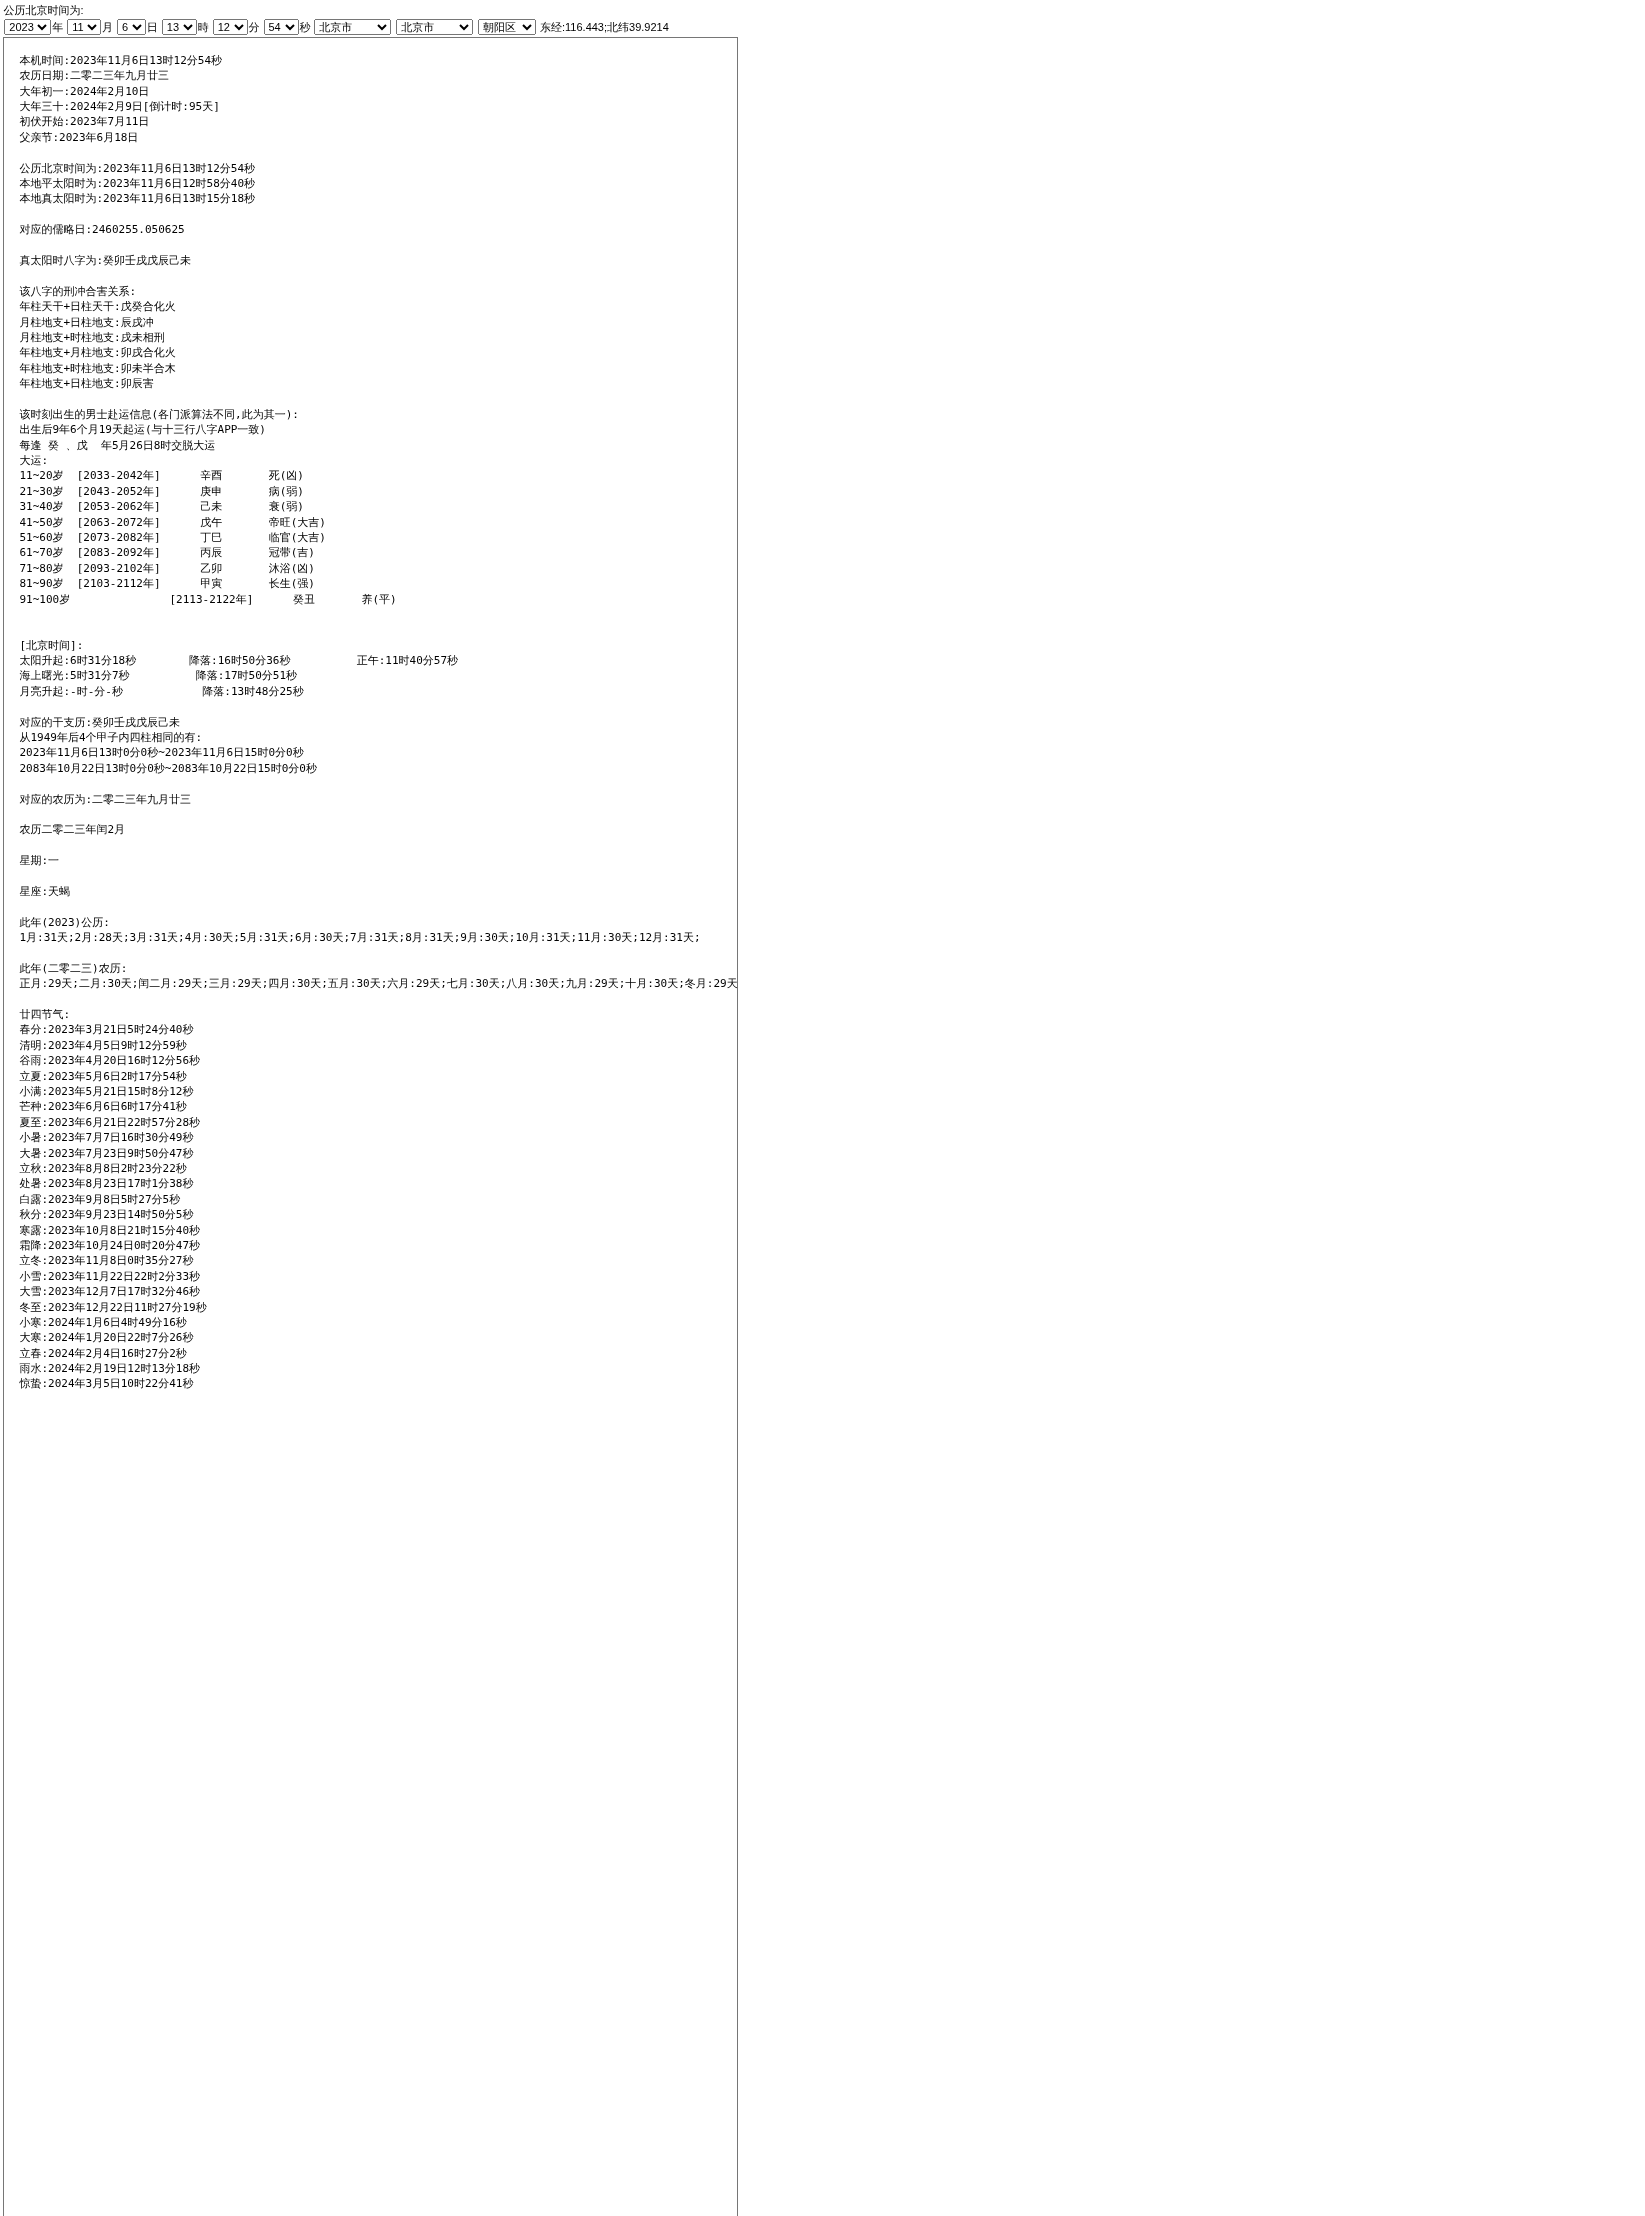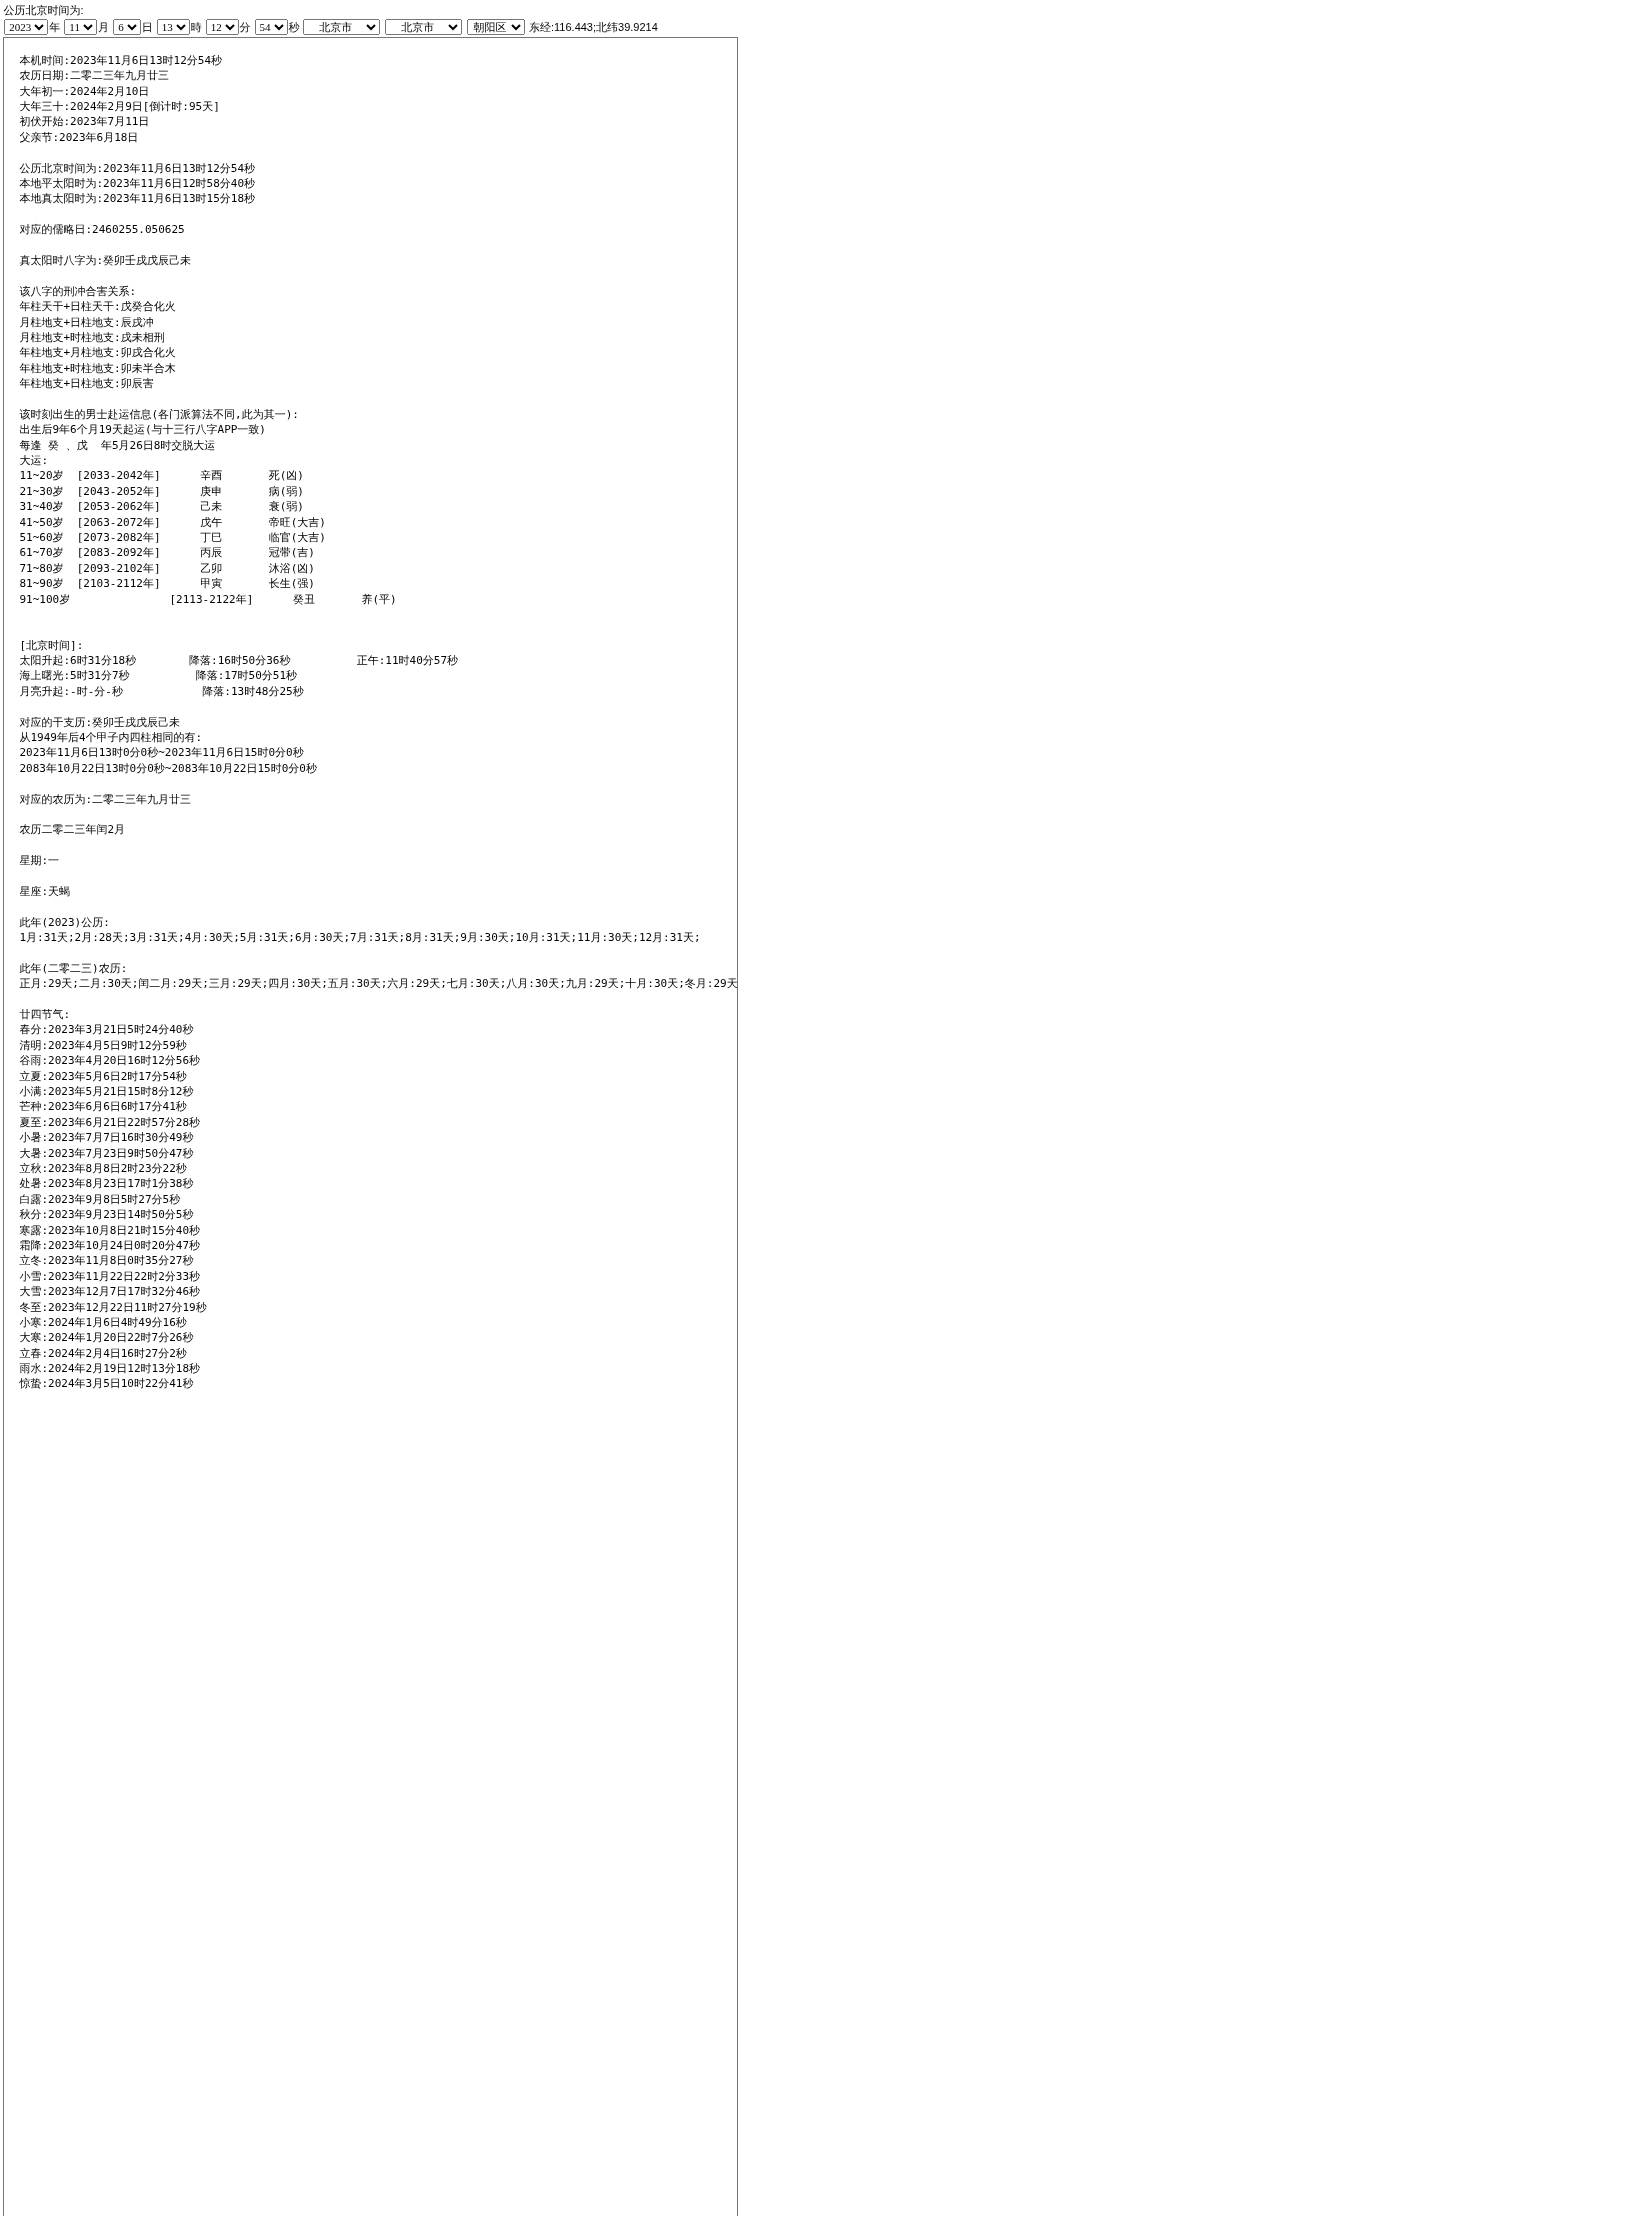--- a/index.html
+++ b/index.html
@@ -7,22 +7,21 @@
       font-size: 11px;
       margin: 3.4px;
       line-height: 1.4;
       color: #000;
     }
     .top-line {
       white-space: nowrap;
     }
     select {
       font-size: 11px;
-      font-family: Liberation Serif, serif;
-      text-align: center;
+      font-family: Liberation Sans, sans-serif;
     }
     textarea {
       width: 703px;
       height: 2168px;
       font-family: SimSun, "Microsoft YaHei", monospace;
       font-size: 11px;
       line-height: 1.4;
       resize: both;
       white-space: pre;
       border: 0.9px solid #767676;

